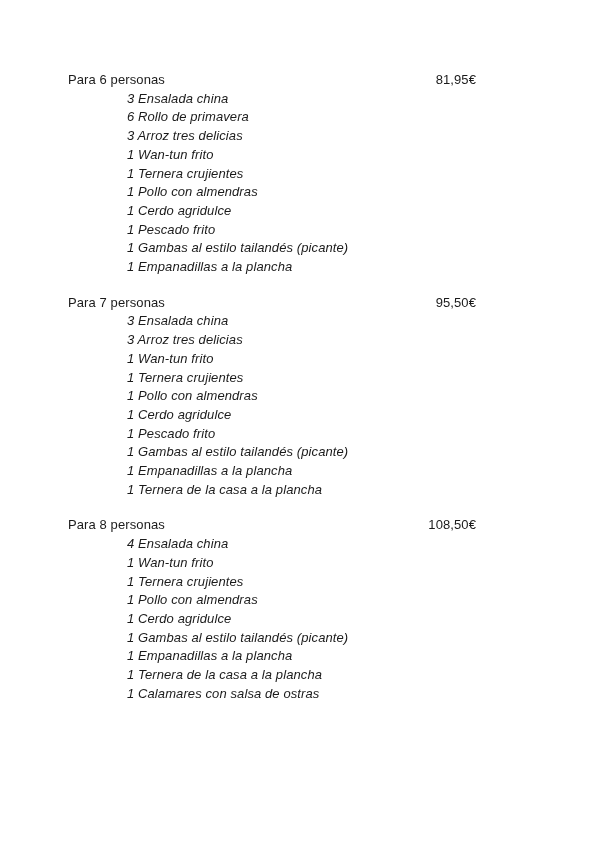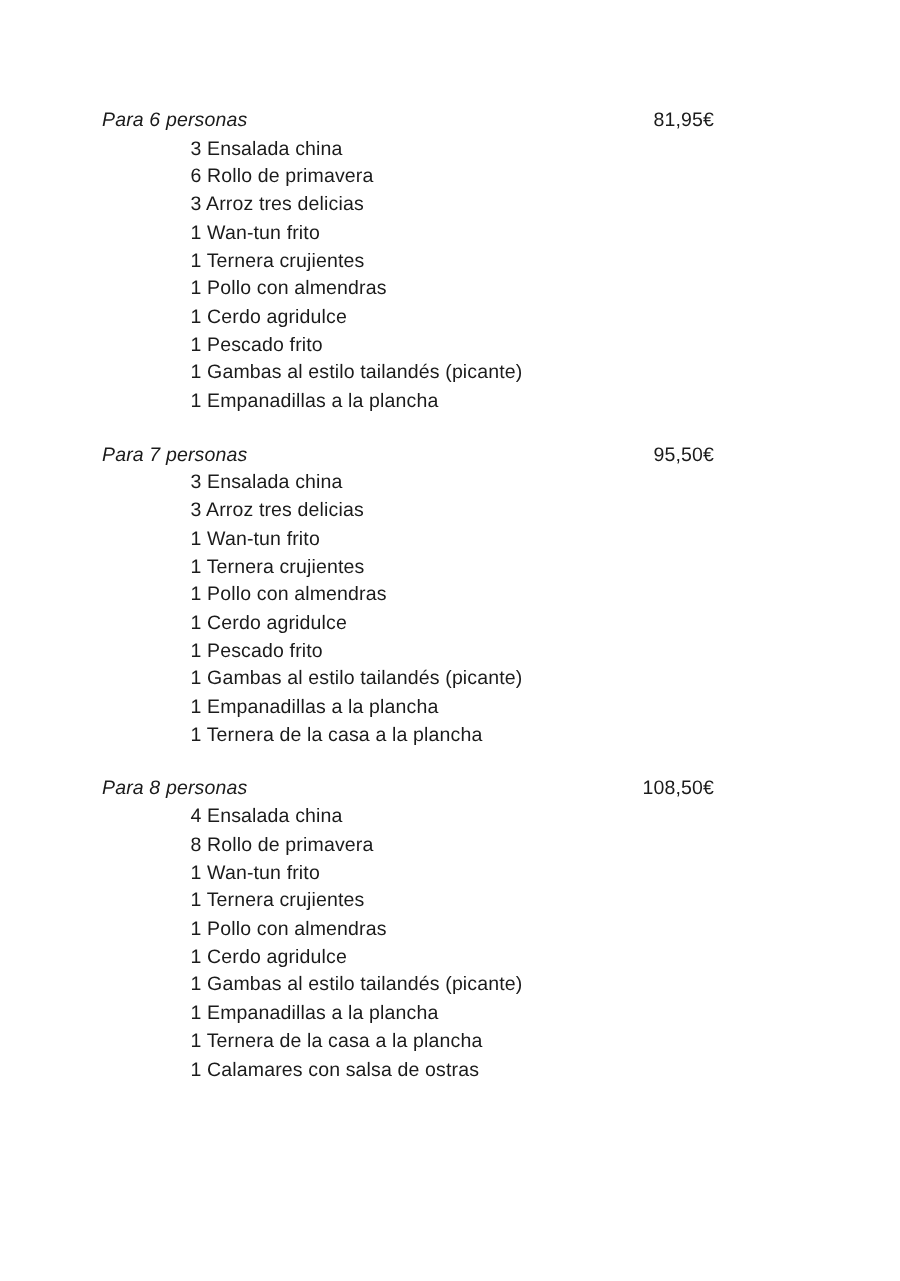--- a/index.html
+++ b/index.html
@@ -25,27 +25,27 @@
   }
   .section-header {
     display: flex;
     justify-content: space-between;
     align-items: baseline;
     line-height: 18.7px;
     white-space: nowrap;
   }
   .section-title {
     letter-spacing: 0.1px;
-    font-style: italic;
   }
   .section-price {
     letter-spacing: 0.1px;
   }
   .items {
     padding-left: 59px;
+    font-style: italic;
   }
   .item {
     line-height: 18.7px;
     white-space: nowrap;
     letter-spacing: 0.1px;
   }
 </style>
 </head>
 <body>
 
@@ -89,21 +89,20 @@
       </div>
   </section>
 
   <section class="menu-section">
     <div class="section-header">
       <span class="section-title">Para 8 personas</span>
       <span class="section-price">108,50€</span>
     </div>
     <div class="items">
         <div class="item">4 Ensalada china</div>
-        <div class="item">8 Rollo de primavera</div>
         <div class="item">1 Wan-tun frito</div>
         <div class="item">1 Ternera crujientes</div>
         <div class="item">1 Pollo con almendras</div>
         <div class="item">1 Cerdo agridulce</div>
         <div class="item">1 Gambas al estilo tailandés (picante)</div>
         <div class="item">1 Empanadillas a la plancha</div>
         <div class="item">1 Ternera de la casa a la plancha</div>
         <div class="item">1 Calamares con salsa de ostras</div>
       </div>
   </section>

